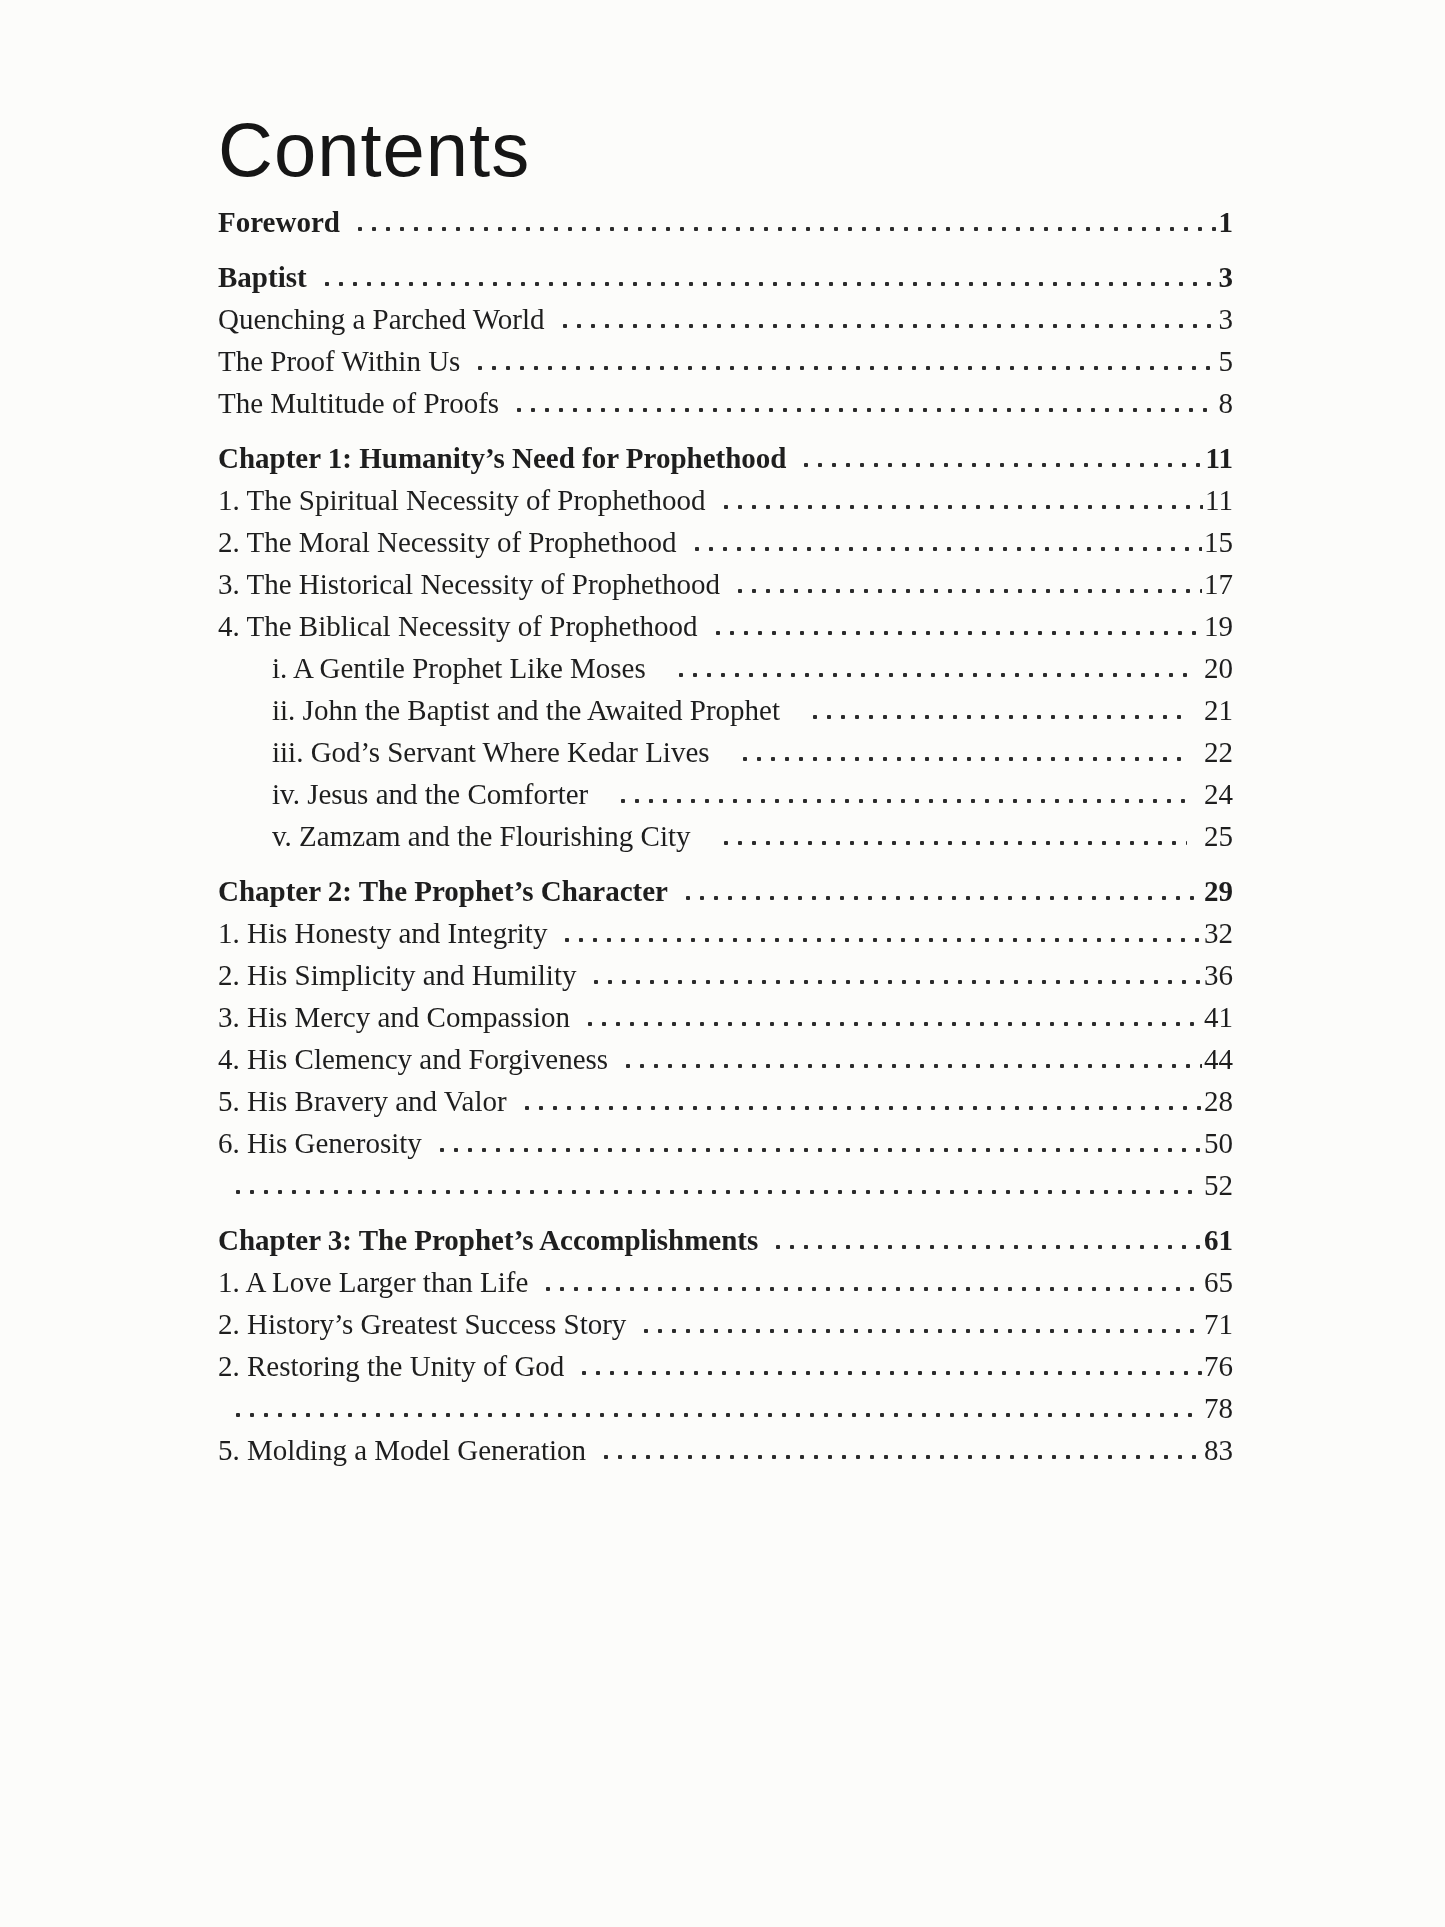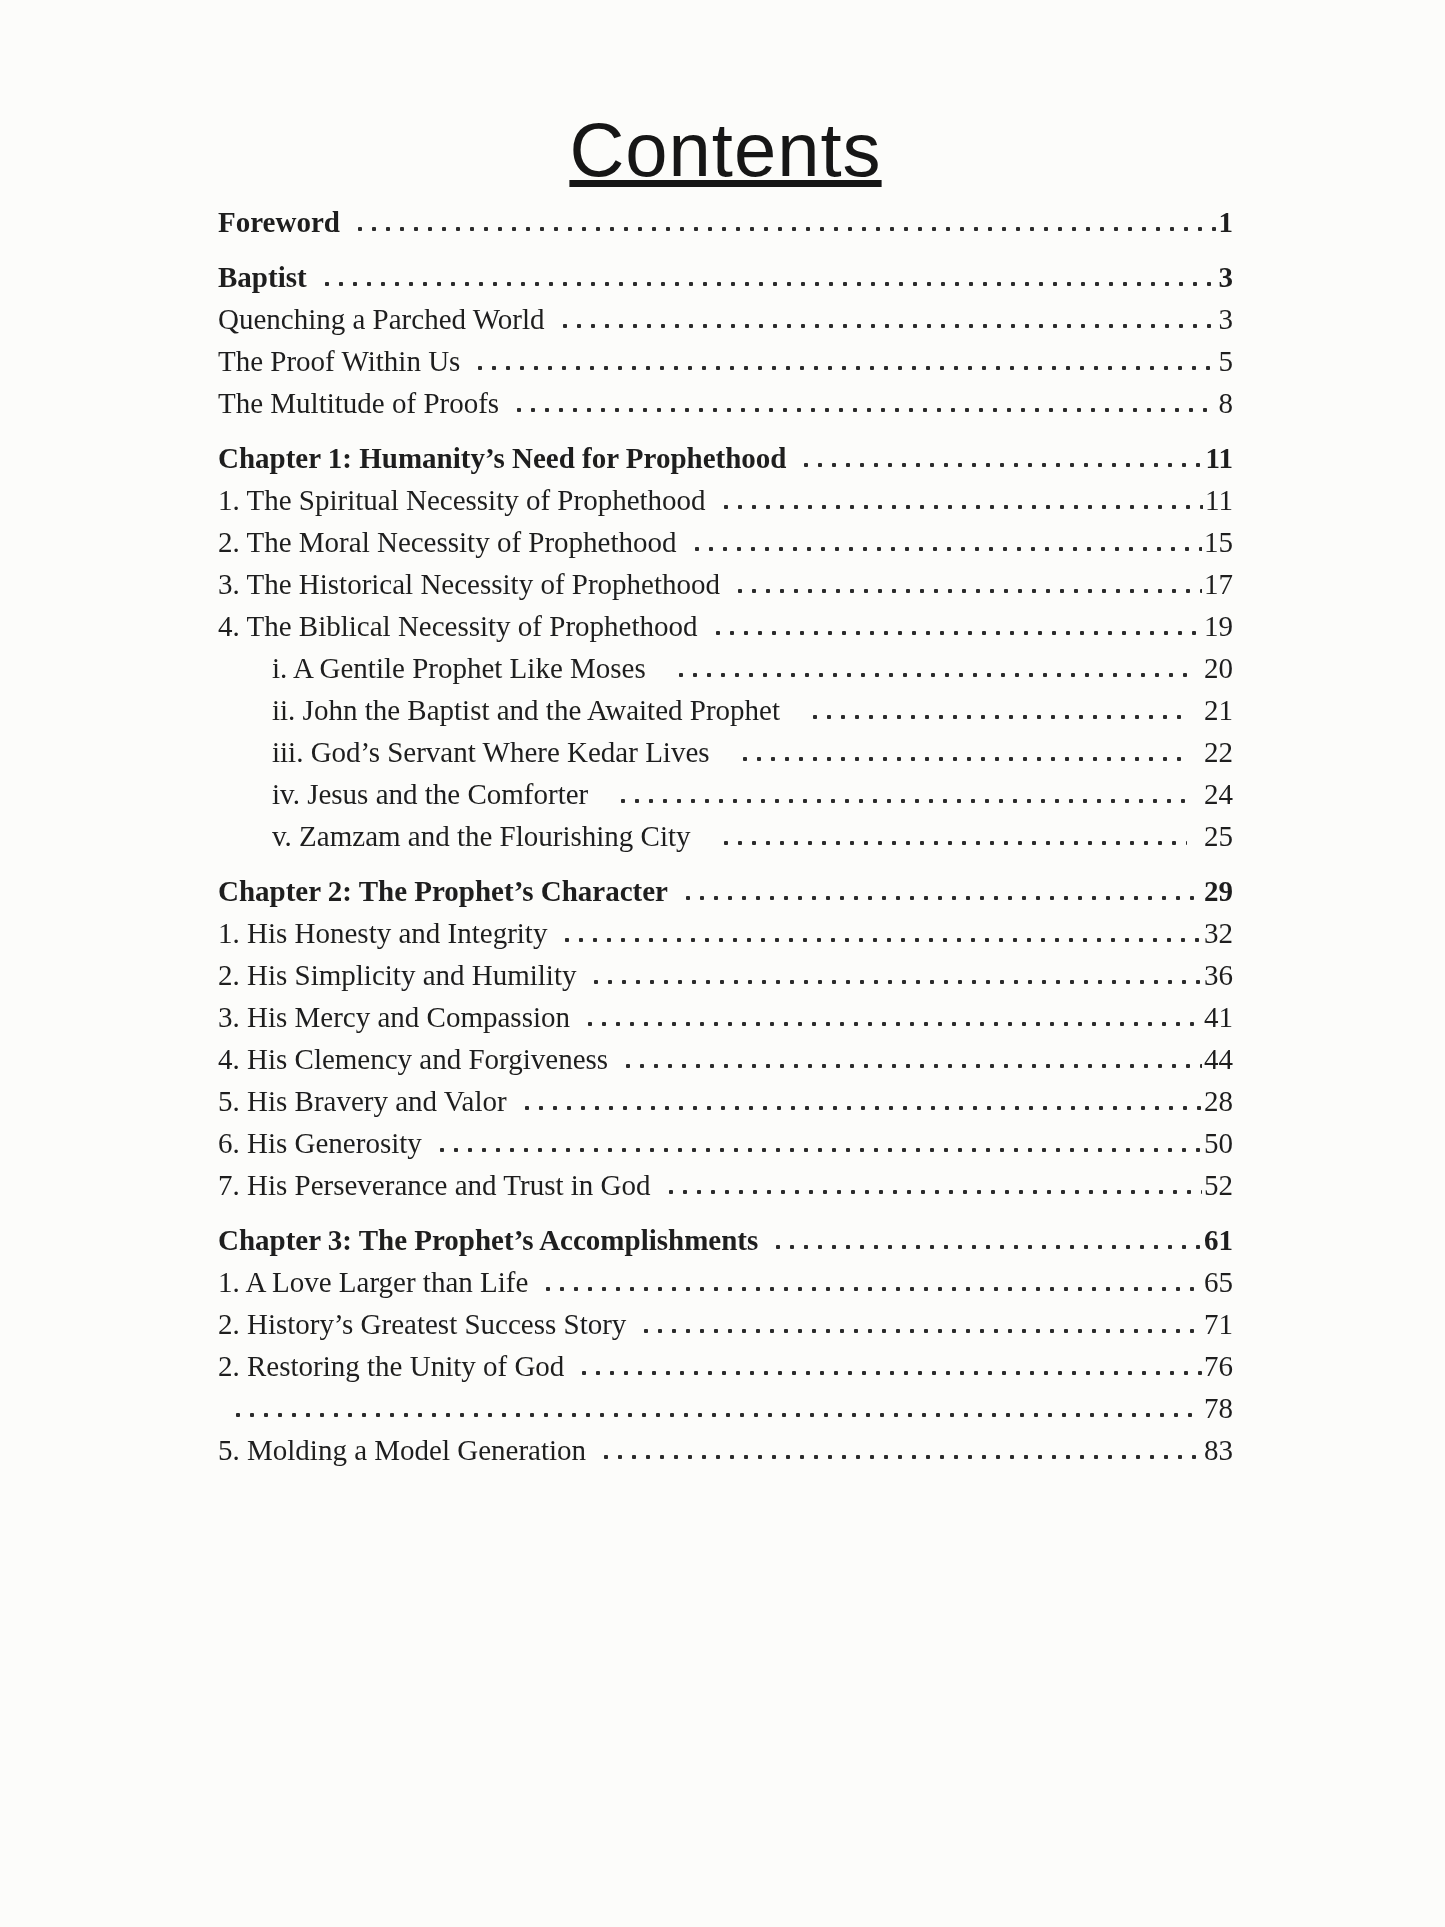--- a/index.html
+++ b/index.html
@@ -17,24 +17,22 @@
   .page {
     box-sizing: border-box;
     padding: 112px 212px 0 218px;
   }
   .title {
     font-family: "Liberation Sans", sans-serif;
     font-weight: 400;
     font-size: 76px;
     line-height: 1.0;
     color: #161616;
-    text-align: center;
     margin: 0 0 13px 0;
     letter-spacing: 1px;
-    text-decoration: underline;
   }
   .toc {
     width: 1015px;
   }
   .toc-row {
     display: flex;
     align-items: flex-start;
     font-size: 29px;
     line-height: 42px;
     white-space: nowrap;
@@ -198,21 +196,20 @@
     <span class="pagenum">28</span>
   </div>
 
   <div class="toc-row level-1">
     <span class="label">6. His Generosity</span>
     <span class="leader"></span>
     <span class="pagenum">50</span>
   </div>
 
   <div class="toc-row level-1">
-    <span class="label">7. His Perseverance and Trust in God</span>
     <span class="leader"></span>
     <span class="pagenum">52</span>
   </div>
 
   <div class="toc-row level-0 bold">
     <span class="label">Chapter 3: The Prophet’s Accomplishments</span>
     <span class="leader"></span>
     <span class="pagenum">61</span>
   </div>
 

